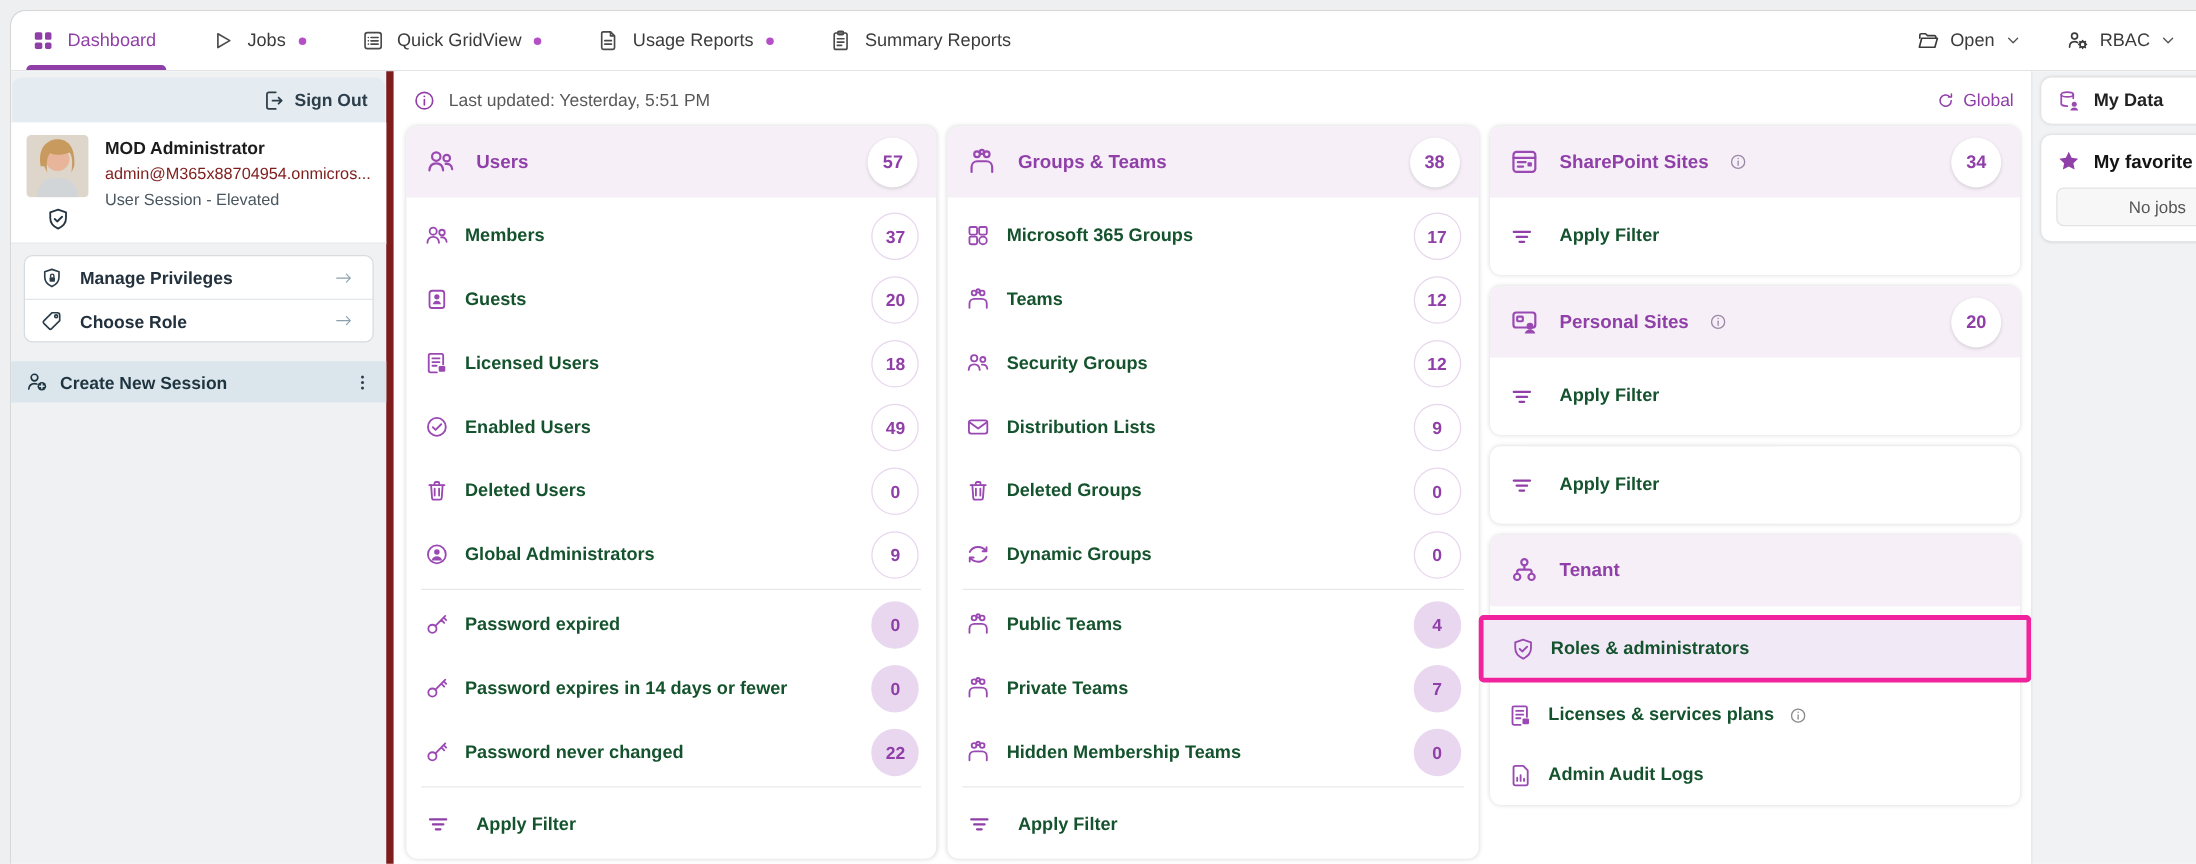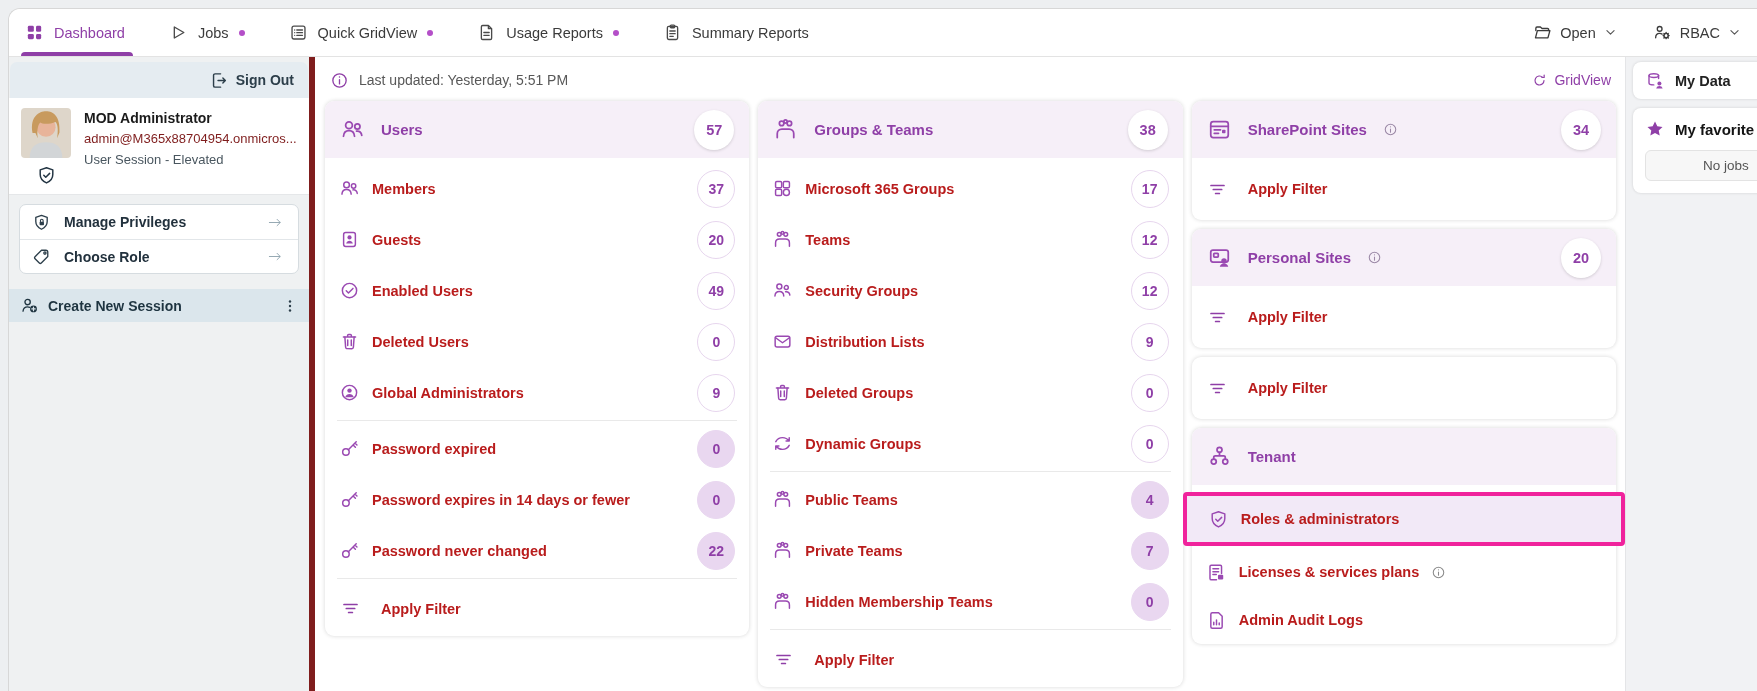--- a/index.html
+++ b/index.html
@@ -69,21 +69,21 @@
   .card-header { height:57px; background:#f6eff8; border-radius:9px 9px 0 0; display:flex;
                  align-items:center; gap:16px; padding:0 15px; color:#8f3fa7; font-size:15px; font-weight:700; }
   .card-header svg { width:25px; height:25px; color:#9a49b2; }
   .hdr-info svg { width:14px; height:14px; color:#9b88a6; }
   .count-badge { margin-left:auto; width:40px; height:40px; border-radius:50%; background:#fff;
                  box-shadow:0 1px 3px rgba(0,0,0,.15); display:flex; align-items:center; justify-content:center;
                  color:#8f3fa7; font-size:14.5px; font-weight:700; }
   .rows { padding-top:5px; }
   .mrow { height:51px; display:flex; align-items:center; gap:12px; padding:0 14px; cursor:pointer; }
   .mrow svg { width:21px; height:21px; color:#9a49b2; flex:none; }
-  .mlabel { font-size:14.5px; font-weight:700; color:#b91c1c; white-space:nowrap; }
+  .mlabel { font-size:14.5px; font-weight:700; color:#14532d; white-space:nowrap; }
   .mbadge { margin-left:auto; width:38px; height:38px; border-radius:50%; background:#fff;
             border:1px solid #e7d6ee; display:flex; align-items:center; justify-content:center;
             color:#8f3fa7; font-size:14px; font-weight:700; flex:none; }
   .filled .mbadge { background:#e9d7f0; border-color:#e9d7f0; }
   .divider { height:1px; background:#e9e9e9; margin:2px 12px; }
   .filter-row { height:55px; display:flex; align-items:center; gap:20px; padding:0 15px; cursor:pointer; }
   .filter-row svg { width:20px; height:20px; color:#8f3fa7; }
   .filter-row .mlabel { font-size:14.5px; }
   .frow { height:62px; }
 
@@ -299,21 +299,21 @@
               <circle cx="10" cy="6.4" r=".8" fill="currentColor" stroke="none"></circle>
             </svg>
           </span>
         <span>Last updated: Yesterday, 5:51 PM</span>
         <div class="refresh">
           <span style="display: inline-flex; width: 15px; height: 15px;">
               <svg viewBox="0 0 20 20" width="20" height="20" fill="none" stroke="currentColor" stroke-width="1.4" stroke-linecap="round" stroke-linejoin="round" style="width: 100%; height: 100%;">
                 <path d="M16 10 a6 6 0 1 1 -1.7-4.2 M16.2 2.8 v3.2 h-3.2" stroke-width="1.6"></path>
               </svg>
             </span>
-          <span>GridView</span>
+          <span>Global</span>
         </div>
       </div>
 
       <div class="cols">
 
         <div class="col">
           <div class="card">
             <div class="card-header">
               <span style="display: inline-flex; width: 25px; height: 25px;">
                   <svg viewBox="0 0 20 20" width="20" height="20" fill="none" stroke="currentColor" stroke-width="1.4" stroke-linecap="round" stroke-linejoin="round" style="width: 100%; height: 100%;">
@@ -342,20 +342,31 @@
               <div class="mrow">
                 <span style="display: inline-flex; width: 21px; height: 21px;">
                     <svg viewBox="0 0 20 20" width="20" height="20" fill="none" stroke="currentColor" stroke-width="1.4" stroke-linecap="round" stroke-linejoin="round" style="width: 100%; height: 100%;">
                       <rect x="4.4" y="3.4" width="11.2" height="13.2" rx="2"></rect>
                       <circle cx="10" cy="8" r="2" fill="currentColor" stroke="none"></circle>
                       <path d="M6.8 13.8 c.5-1.9 1.8-2.7 3.2-2.7 s2.7.8 3.2 2.7" fill="currentColor" stroke="none"></path>
                     </svg>
                   </span>
                 <span class="mlabel">Guests</span>
                 <span class="mbadge">20</span>
+              </div>
+              <div class="mrow">
+                <span style="display: inline-flex; width: 21px; height: 21px;">
+                    <svg viewBox="0 0 20 20" width="20" height="20" fill="none" stroke="currentColor" stroke-width="1.4" stroke-linecap="round" stroke-linejoin="round" style="width: 100%; height: 100%;">
+                      <path d="M5 3 h8.6 a1.2 1.2 0 0 1 1.2 1.2 V11 M5 3 a1.2 1.2 0 0 0 -1.2 1.2 V15.6 A1.4 1.4 0 0 0 5.2 17 H10"></path>
+                      <path d="M6.6 6.4 h5.4 M6.6 9.2 h5.4 M6.6 12 h3.2"></path>
+                      <rect x="11.4" y="12.2" width="5" height="4.4" rx="1" fill="currentColor" stroke="none"></rect>
+                    </svg>
+                  </span>
+                <span class="mlabel">Licensed Users</span>
+                <span class="mbadge">18</span>
               </div>
               <div class="mrow">
                 <span style="display: inline-flex; width: 21px; height: 21px;">
                     <svg viewBox="0 0 20 20" width="20" height="20" fill="none" stroke="currentColor" stroke-width="1.4" stroke-linecap="round" stroke-linejoin="round" style="width: 100%; height: 100%;">
                       <circle cx="10" cy="10" r="6.8"></circle>
                       <path d="M6.9 10.2 l2.1 2.1 L13.3 8"></path>
                     </svg>
                   </span>
                 <span class="mlabel">Enabled Users</span>
                 <span class="mbadge">49</span>

